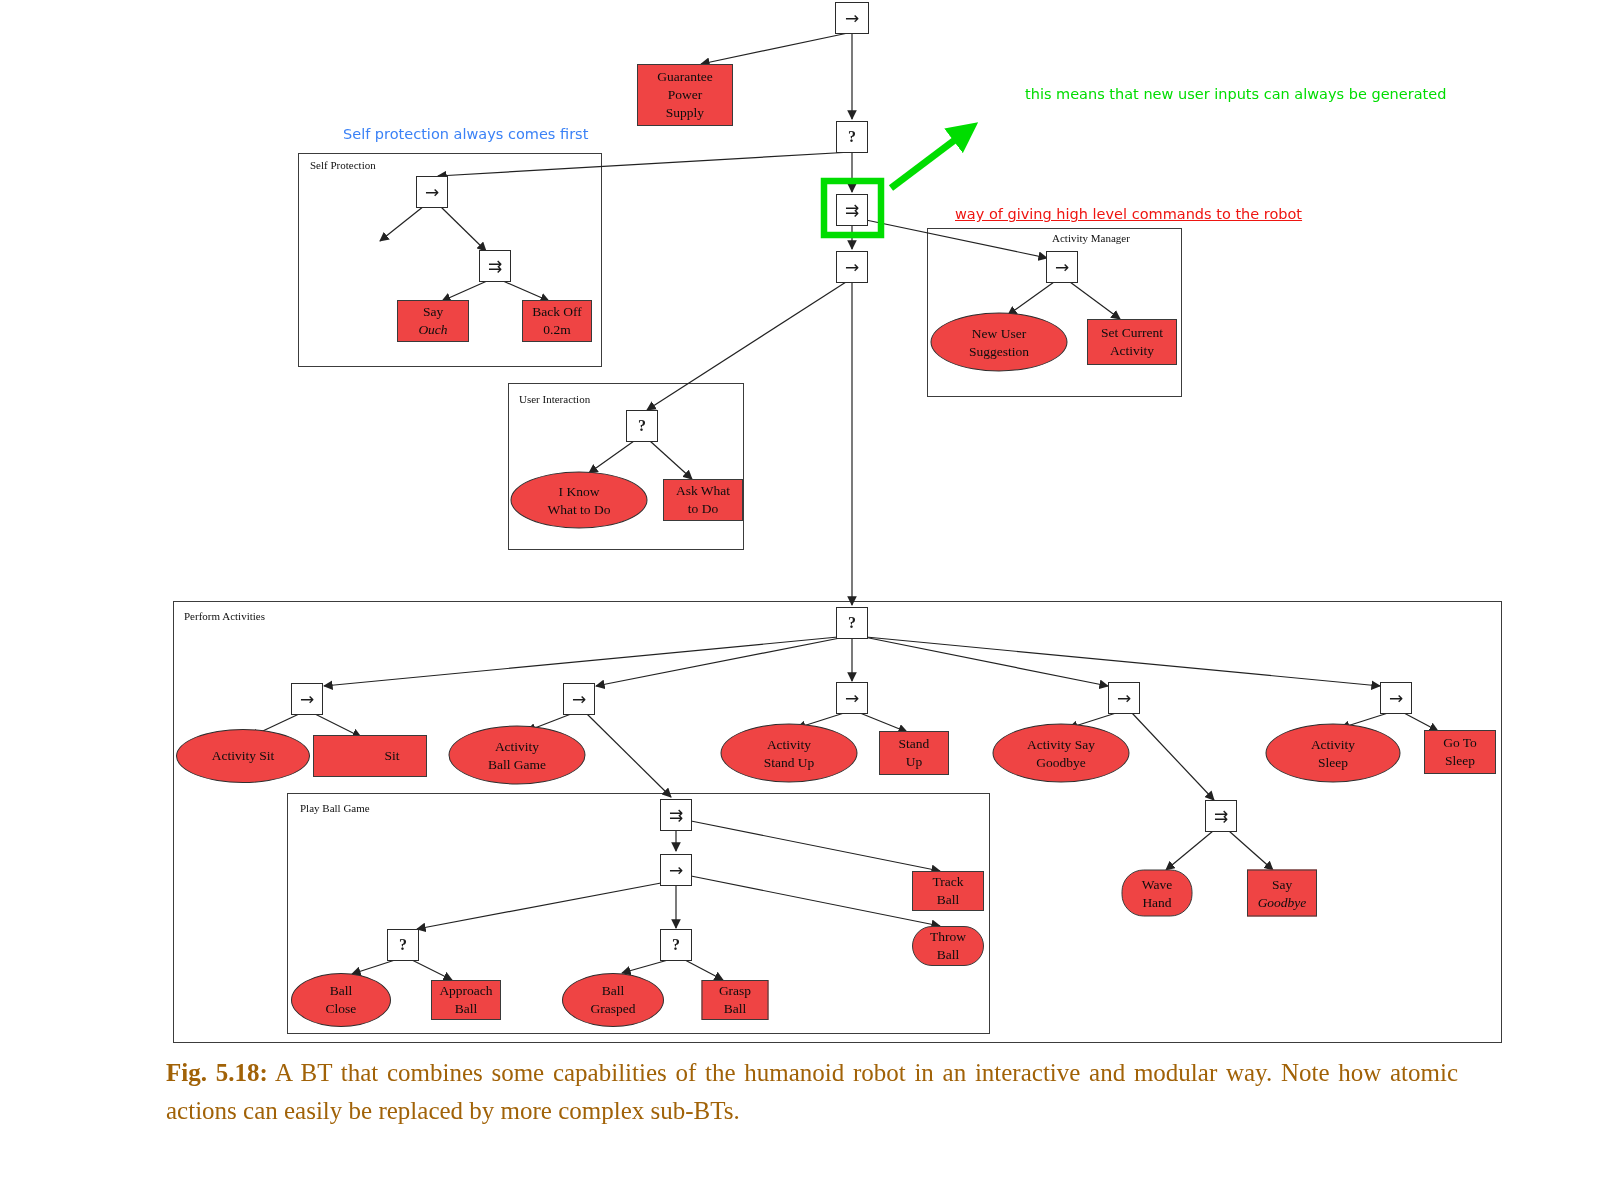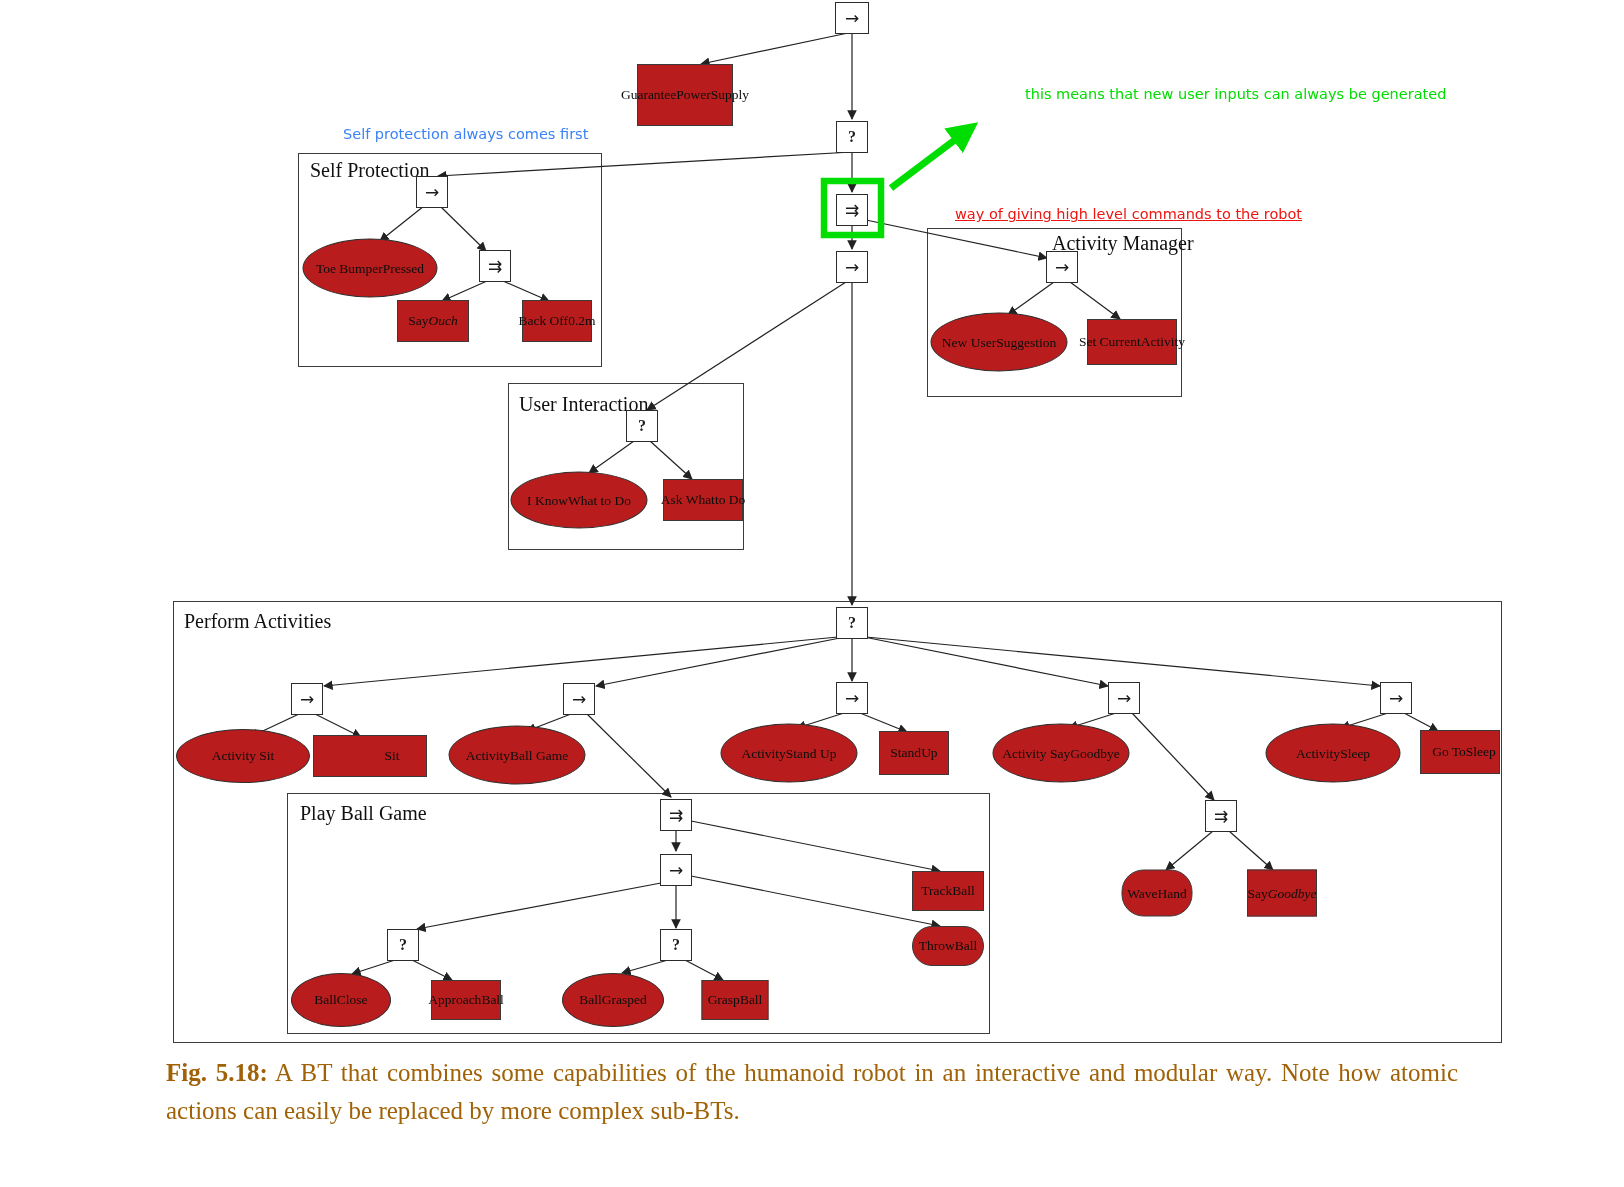--- a/index.html
+++ b/index.html
@@ -1,26 +1,26 @@
 <!DOCTYPE html>
 <html><head>
 <meta charset="utf-8">
 <style>
   html,body{margin:0;padding:0;background:#ffffff;}
   .stage{position:relative;width:1624px;height:1187px;background:#fff;overflow:hidden;
          font-family:"Liberation Serif", serif;color:#111;}
   svg.edges{position:absolute;left:0;top:0;width:1624px;height:1187px;}
   .grp{position:absolute;border:1.6px solid #3c3c3c;background:transparent;}
-  .grp-label{position:absolute;font-size:20px;color:#101010;white-space:nowrap;}
+  .grp-label{position:absolute;font-size:11px;color:#101010;white-space:nowrap;}
   .ctrl{position:absolute;width:30px;height:30px;border:1.4px solid #2b2b2b;background:#fff;
         display:flex;align-items:center;justify-content:center;transform:translate(-50%,-50%);
         font-family:"DejaVu Sans", sans-serif;font-size:17px;color:#1c1c1c;line-height:1;}
   .ctrl.q{font-family:"Liberation Serif", serif;font-weight:bold;font-size:16px;}
   .ctrl.root{width:32px;}
-  .bx,.el{position:absolute;background:#b91c1c;display:flex;flex-direction:row;align-items:center;
+  .bx,.el{position:absolute;background:#ef4444;display:flex;flex-direction:column;align-items:center;
         justify-content:center;transform:translate(-50%,-50%);font-size:13.5px;line-height:1.32;
         text-align:center;color:#0d0d0d;}
   .bx{border:1.5px solid #3a3a3a;}
   .el{border:1.4px solid #2e2e2e;border-radius:50%;}
   .ln{display:block;white-space:nowrap;}
   .it{font-style:italic;}
   .note{position:absolute;font-family:"DejaVu Sans", sans-serif;font-size:14.5px;white-space:nowrap;}
   .note.u{text-decoration:underline;}
   .caption{position:absolute;left:166px;top:1054px;width:1292px;font-size:25px;line-height:1.52;
            text-align:justify;color:#a16207;}
@@ -145,21 +145,21 @@
     <span class="ln">Ask What</span>
     <span class="ln">to Do</span>
   </div>
   <div class="bx" style="left:370px;top:756px;width:68px;height:40px;padding-left:44px;">
     <span class="ln">Sit</span>
   </div>
   <div class="bx" style="left:914px;top:753px;width:68px;height:42px;">
     <span class="ln">Stand</span>
     <span class="ln">Up</span>
   </div>
-  <div class="bx" style="left:1460px;top:752px;width:70px;height:42px;padding-left:8px;">
+  <div class="bx" style="left:1460px;top:752px;width:70px;height:42px;">
     <span class="ln">Go To</span>
     <span class="ln">Sleep</span>
   </div>
   <div class="bx" style="left:1157px;top:893px;width:69px;height:45px;border-radius:22px;">
     <span class="ln">Wave</span>
     <span class="ln">Hand</span>
   </div>
   <div class="bx" style="left:1282px;top:893px;width:68px;height:45px;">
     <span class="ln">Say</span>
     <span class="ln it">Goodbye</span>
@@ -174,24 +174,20 @@
   </div>
   <div class="bx" style="left:466px;top:1000px;width:68px;height:38px;">
     <span class="ln">Approach</span>
     <span class="ln">Ball</span>
   </div>
   <div class="bx" style="left:735px;top:1000px;width:65px;height:38px;">
     <span class="ln">Grasp</span>
     <span class="ln">Ball</span>
   </div>
 
-  <div class="el" style="left:370px;top:268px;width:133px;height:57px;">
-    <span class="ln">Toe Bumper</span>
-    <span class="ln">Pressed</span>
-  </div>
   <div class="el" style="left:579px;top:500px;width:135px;height:55px;">
     <span class="ln">I Know</span>
     <span class="ln">What to Do</span>
   </div>
   <div class="el" style="left:999px;top:342px;width:135px;height:57px;">
     <span class="ln">New User</span>
     <span class="ln">Suggestion</span>
   </div>
   <div class="el" style="left:243px;top:756px;width:132px;height:52px;">
     <span class="ln">Activity Sit</span>

